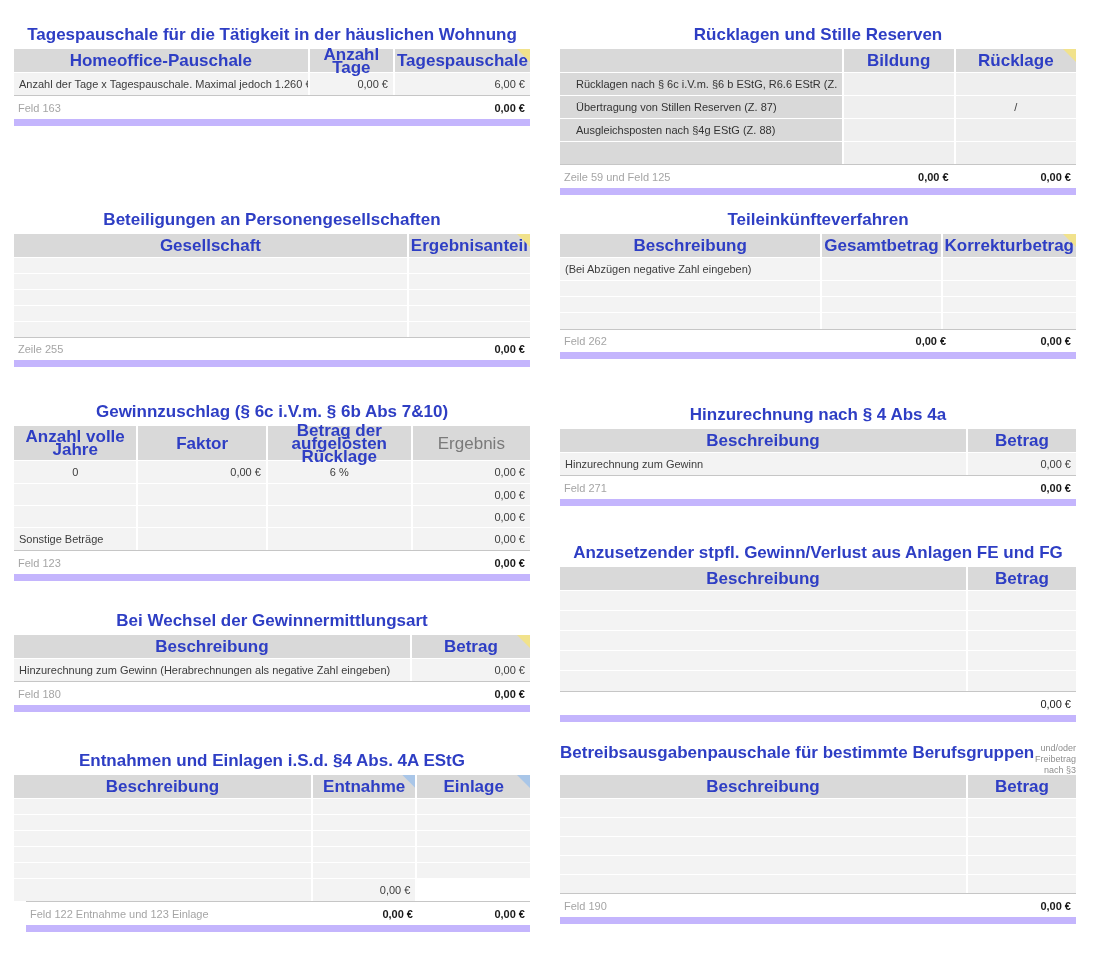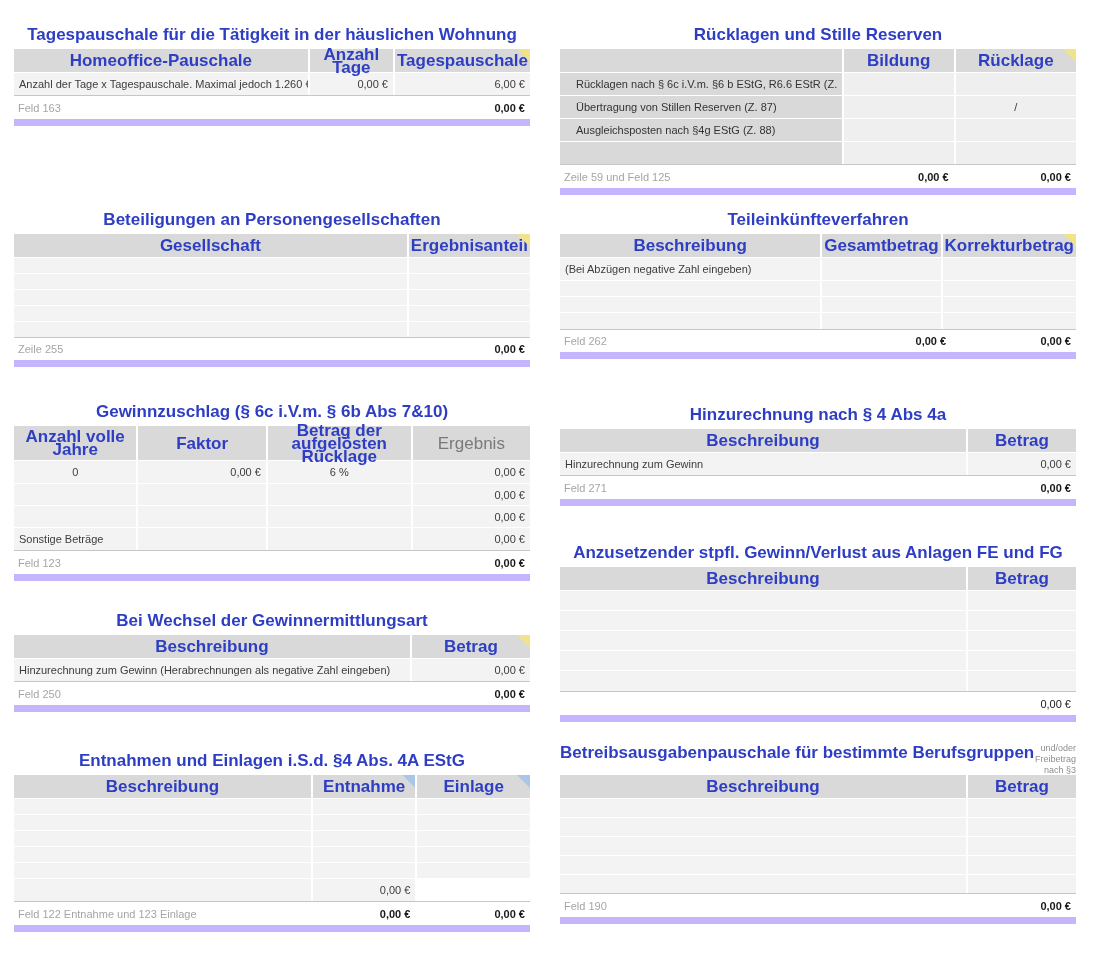--- a/index.html
+++ b/index.html
@@ -243,21 +243,21 @@
         <span>Beschreibung</span>
       </div>
       <div class="hcell">
         <span>Betrag</span>
         <div class="marker yellow"></div>
       </div>
       <div class="cell col0 left">Hinzurechnung zum Gewinn (Herabrechnungen als negative Zahl eingeben)</div>
       <div class="cell col1 right">0,00 €</div>
     </div>
     <div class="tfoot bold" style="grid-template-columns: 77fr 23fr; height: 23px;">
-      <div class="flabel">Feld 250</div>
+      <div class="flabel">Feld 180</div>
       <div class="fval">0,00 €</div>
     </div>
   </section>
 
 <section class="tbl" style="left:560px;top:545px;width:516px">
     <div class="tbl-title-row">
       <div class="tbl-title">Anzusetzender stpfl. Gewinn/Verlust aus Anlagen FE und FG</div>
     </div>
     <div class="grid" style="grid-template-columns: 79fr 21fr; grid-template-rows: 23px 19px 19px 19px 19px 20px;">
       <div class="hcell">
@@ -310,21 +310,21 @@
       <div class="cell col2 right"></div>
       <div class="cell col0 left"></div>
       <div class="cell col1 right"></div>
       <div class="cell col2 right"></div>
       <div class="cell col0 left"></div>
       <div class="cell col1 right"></div>
       <div class="cell col2 right"></div>
       <div class="cell col1 right"></div>
       <div class="cell col2 right">0,00 €</div>
     </div>
-    <div class="tfoot bold" style="grid-template-columns: 58fr 20fr 22fr; height: 23px;">
+    <div class="tfoot bold" style="grid-template-columns: 58fr 20fr 22fr; height: 23px; margin-left: 12px;">
       <div class="flabel">Feld 122 Entnahme und 123 Einlage</div>
       <div class="fval">0,00 €</div>
       <div class="fval">0,00 €</div>
     </div>
   </section>
 
 <section class="tbl title-left" style="left:560px;top:745px;width:516px">
     <div class="tbl-title-row">
       <div class="tbl-title">Betreibsausgabenpauschale für bestimmte Berufsgruppen</div>
       <div class="tbl-note">und/oder Freibetrag nach §3 Nr. 26, 26a und/oder 26b</div>

